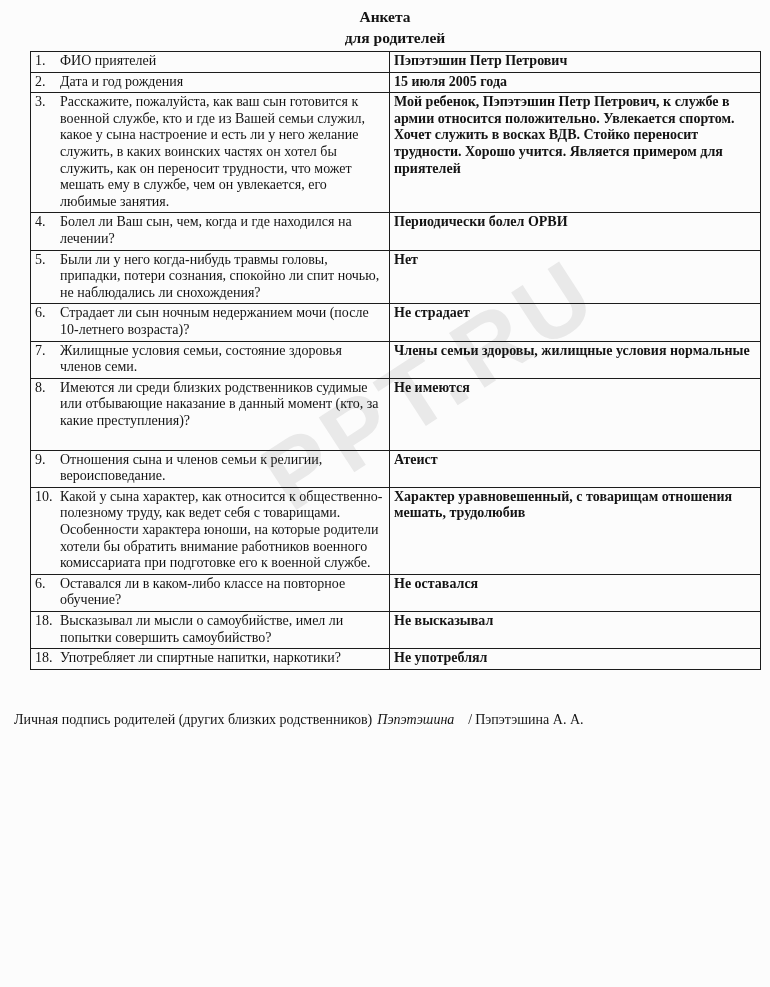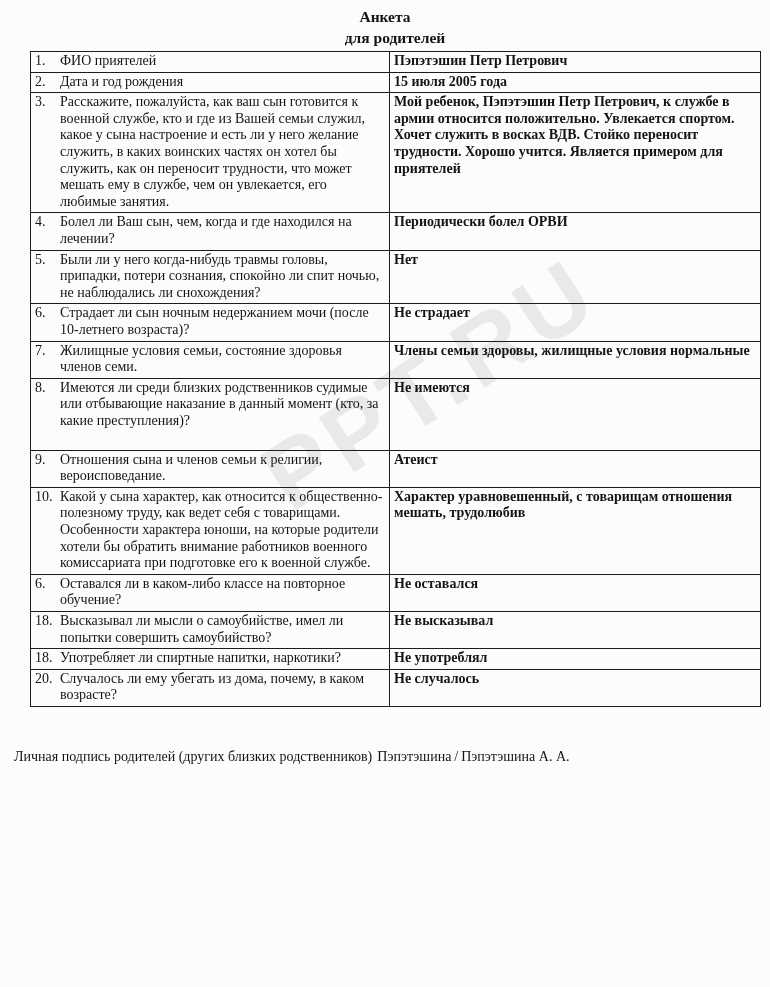--- a/index.html
+++ b/index.html
@@ -77,21 +77,22 @@
     text-align: center;
     user-select: none;
     pointer-events: none;
   }
   .footer-sign {
     margin: 41px 0 0 14px;
     font-size: 14px;
     line-height: 18px;
   }
   .sig-script {
-    margin: 0 3px 0 5px;
+    font-style: italic;
+    margin: 0 14px 0 5px;
   }
   .sig-sep { margin: 0 3px 0 0; }
 </style>
 </head>
 <body>
 
 <div class="watermark">PPT.RU</div>
 
 <div class="sheet">
 
@@ -231,29 +232,20 @@
       <td class="qcell">
         <div class="qwrap">
           <span class="qnum">18.</span>
           <span class="qtext">Употребляет ли спиртные напитки, наркотики?</span>
         </div>
       </td>
       <td class="acell">Не употреблял</td>
     </tr>
 
 
-    <tr>
-      <td class="qcell">
-        <div class="qwrap">
-          <span class="qnum">20.</span>
-          <span class="qtext">Случалось ли ему убегать из дома, почему, в каком возрасте?</span>
-        </div>
-      </td>
-      <td class="acell">Не случалось</td>
-    </tr>
   </tbody>
   </table>
 
   <div class="footer-sign">
     <span>Личная подпись родителей (других близких родственников)</span><span class="sig-script">Пэпэтэшина</span><span class="sig-sep">/</span><span>Пэпэтэшина А. А.</span>
   </div>
 
 </div>
 
 </body></html>

